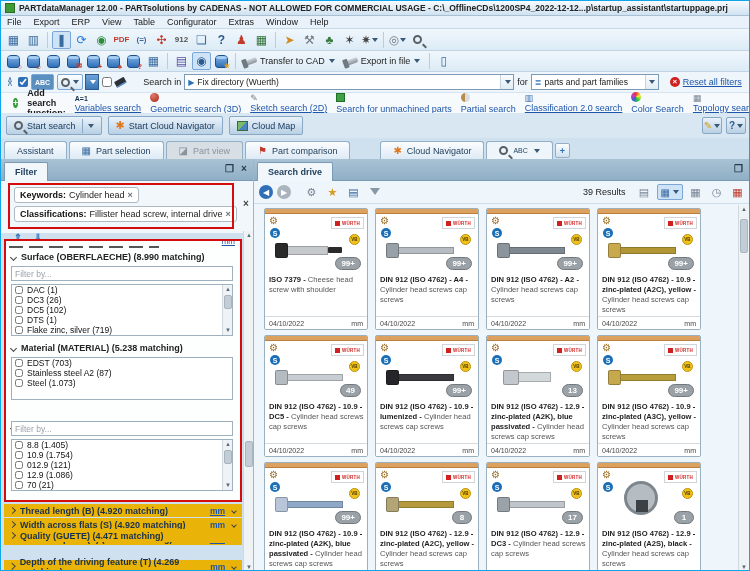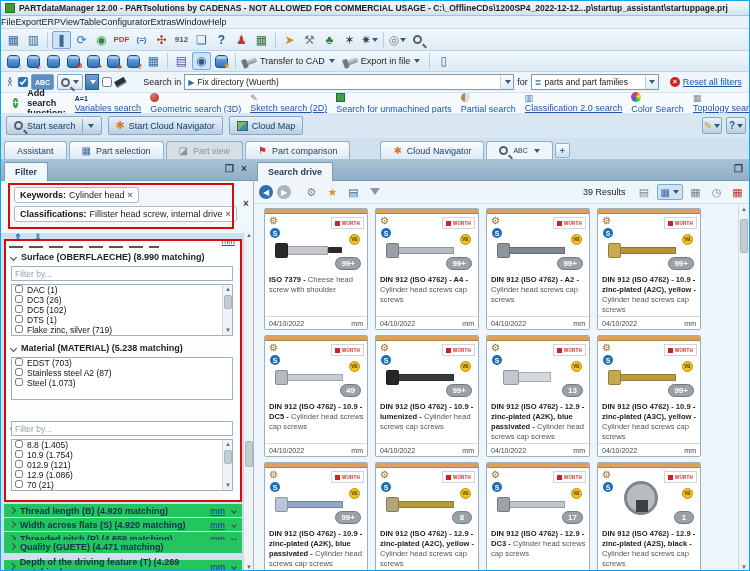--- a/index.html
+++ b/index.html
@@ -8,21 +8,21 @@
   .abs { position:absolute; }
   #app { position:relative; width:750px; height:571px; background:#d9e7f3; border:1px solid #0ea5e9; overflow:hidden; }
 
   
   #titlebar { left:0; top:0; width:750px; height:15px; background:linear-gradient(#f7fbff,#cfe2f0); border-bottom:1px solid #a9c0d4; display:flex; align-items:center; padding:0 4px; gap:4px; }
   #titlebar .appicon { width:10px; height:10px; background:#3f9c35; border:1px solid #2a6e24; display:inline-block; }
   #titlebar .ttl { font-size:8.5px; font-weight:bold; color:#222; white-space:nowrap; overflow:hidden; }
 
   
   #menubar { left:0; top:15px; width:750px; height:13px; background:#e9f2fa; border-bottom:1px solid #c8d9e8; display:flex; align-items:center; }
-  #menubar span { padding:0 0; font-size:9px; color:#1a1a1a; cursor:default; }
+  #menubar span { padding:0 6px; font-size:9px; color:#1a1a1a; cursor:default; }
 
   
   .toolbar { left:0; width:750px; background:linear-gradient(#f0f7fc,#dcebf6); border-bottom:1px solid #c2d4e3; display:flex; align-items:center; padding:0 3px; gap:1px; }
   #tb1 { top:28px; height:22px; }
   #tb2 { top:50px; height:21px; }
   .tb-btn { width:19px; height:18px; display:inline-flex; align-items:center; justify-content:center; font-size:12px; color:#3a6b9e; border:1px solid transparent; border-radius:2px; }
   .tb-btn.sm { font-size:8px; font-weight:bold; }
   .tb-btn.pressed { background:#cfe3f7; border-color:#7aa7d8; }
   .sep { width:1px; height:16px; background:#b9cddd; margin:0 3px; }
   .caret-d { width:0; height:0; border-left:3px solid transparent; border-right:3px solid transparent; border-top:4px solid #3a5a7a; display:inline-block; margin-left:1px; }
@@ -90,27 +90,27 @@
   .redbox { position:absolute; border:2px solid #d40c0c; pointer-events:none; z-index:30; }
 
   .fmini { position:absolute; width:14px; height:13px; display:flex; align-items:center; justify-content:center; color:#2a6fb8; font-size:10px; font-weight:bold; border:1px solid transparent; }
 
   .fsec-h { position:absolute; left:10px; font-size:9px; font-weight:bold; color:#222; display:flex; align-items:center; gap:5px; }
   .chev { width:5px; height:5px; border-left:1.5px solid #444; border-bottom:1.5px solid #444; transform:rotate(-45deg); display:inline-block; }
   .chevR { width:5px; height:5px; border-left:1.5px solid #444; border-bottom:1.5px solid #444; transform:rotate(-135deg); display:inline-block; }
   .finput { position:absolute; left:10px; width:222px; height:15px; border:1px solid #9fb0bf; background:#fff; font-size:8.5px; padding:0 3px; font-family:"Liberation Sans",sans-serif; }
   .finput::placeholder { color:#9aa3ab; }
   .flist { position:absolute; left:10px; width:222px; background:#fff; border:1px solid #9fb0bf; overflow:hidden; }
-  .frow { height:10px; display:flex; align-items:flex-start; gap:4px; padding:0 3px; font-size:8.5px; color:#111; }
+  .frow { height:10px; display:flex; align-items:center; gap:4px; padding:0 3px; font-size:8.5px; color:#111; }
   .frow input { width:8px; height:8px; }
   .vsb { position:absolute; width:10px; background:#f0f3f6; border-left:1px solid #d0d8de; }
   .vsb .thumb { position:absolute; left:1px; width:8px; background:#c2cdd6; border:1px solid #a8b5c0; border-radius:2px; }
   .vsb .arr { position:absolute; left:0; width:10px; height:9px; font-size:6px; color:#5a6a78; text-align:center; line-height:9px; }
 
-  .crow { position:absolute; left:3px; width:238px; height:13px; background:#22c55e; display:flex; align-items:center; padding:0 6px; gap:5px; font-size:9px; font-weight:bold; color:#17304e; }
+  .crow { position:absolute; left:3px; width:238px; height:13px; background:#eab308; display:flex; align-items:center; padding:0 6px; gap:5px; font-size:9px; font-weight:bold; color:#17304e; }
   .crow .unit { margin-left:auto; font-weight:bold; color:#1d55a9; text-decoration:underline; font-size:8.5px; }
   .crow .uc { width:4px; height:4px; border-left:1.5px solid #444; border-bottom:1.5px solid #444; transform:rotate(-45deg); margin-left:2px; }
 
   
   #restools { position:absolute; left:0; top:22px; width:100%; height:23px; background:#eef5fb; border-bottom:1px solid #cdddea; display:flex; align-items:center; padding:0 5px; gap:4px; }
   .navc { width:14px; height:14px; border-radius:50%; display:inline-flex; align-items:center; justify-content:center; color:#fff; font-size:8px; }
   .resico { font-size:11px; color:#7a8794; width:17px; text-align:center; }
   .funnel { width:0; height:0; border-left:5px solid transparent; border-right:5px solid transparent; border-top:7px solid #8a97a4; display:inline-block; position:relative; }
 
   
@@ -499,21 +499,21 @@
         <span>Width across flats (S) (4.920 matching)</span>
         <span class="unit">mm</span>
         <span class="uc"></span>
       </div>
     <div class="crow" style="top:373px">
         <span class="chevR"></span>
         <span>Threaded pitch (P) (4.659 matching)</span>
         <span class="unit">mm</span>
         <span class="uc"></span>
       </div>
-    <div class="crow" style="top:381px">
+    <div class="crow" style="top:370px">
         <span class="chevR"></span>
         <span>Quality (GUETE) (4.471 matching)</span>
       </div>
     <div class="crow" style="top:401px">
         <span class="chevR"></span>
         <span>Depth of the driving feature (T) (4.269 matching)</span>
         <span class="unit">mm</span>
         <span class="uc"></span>
       </div>
   </div>

